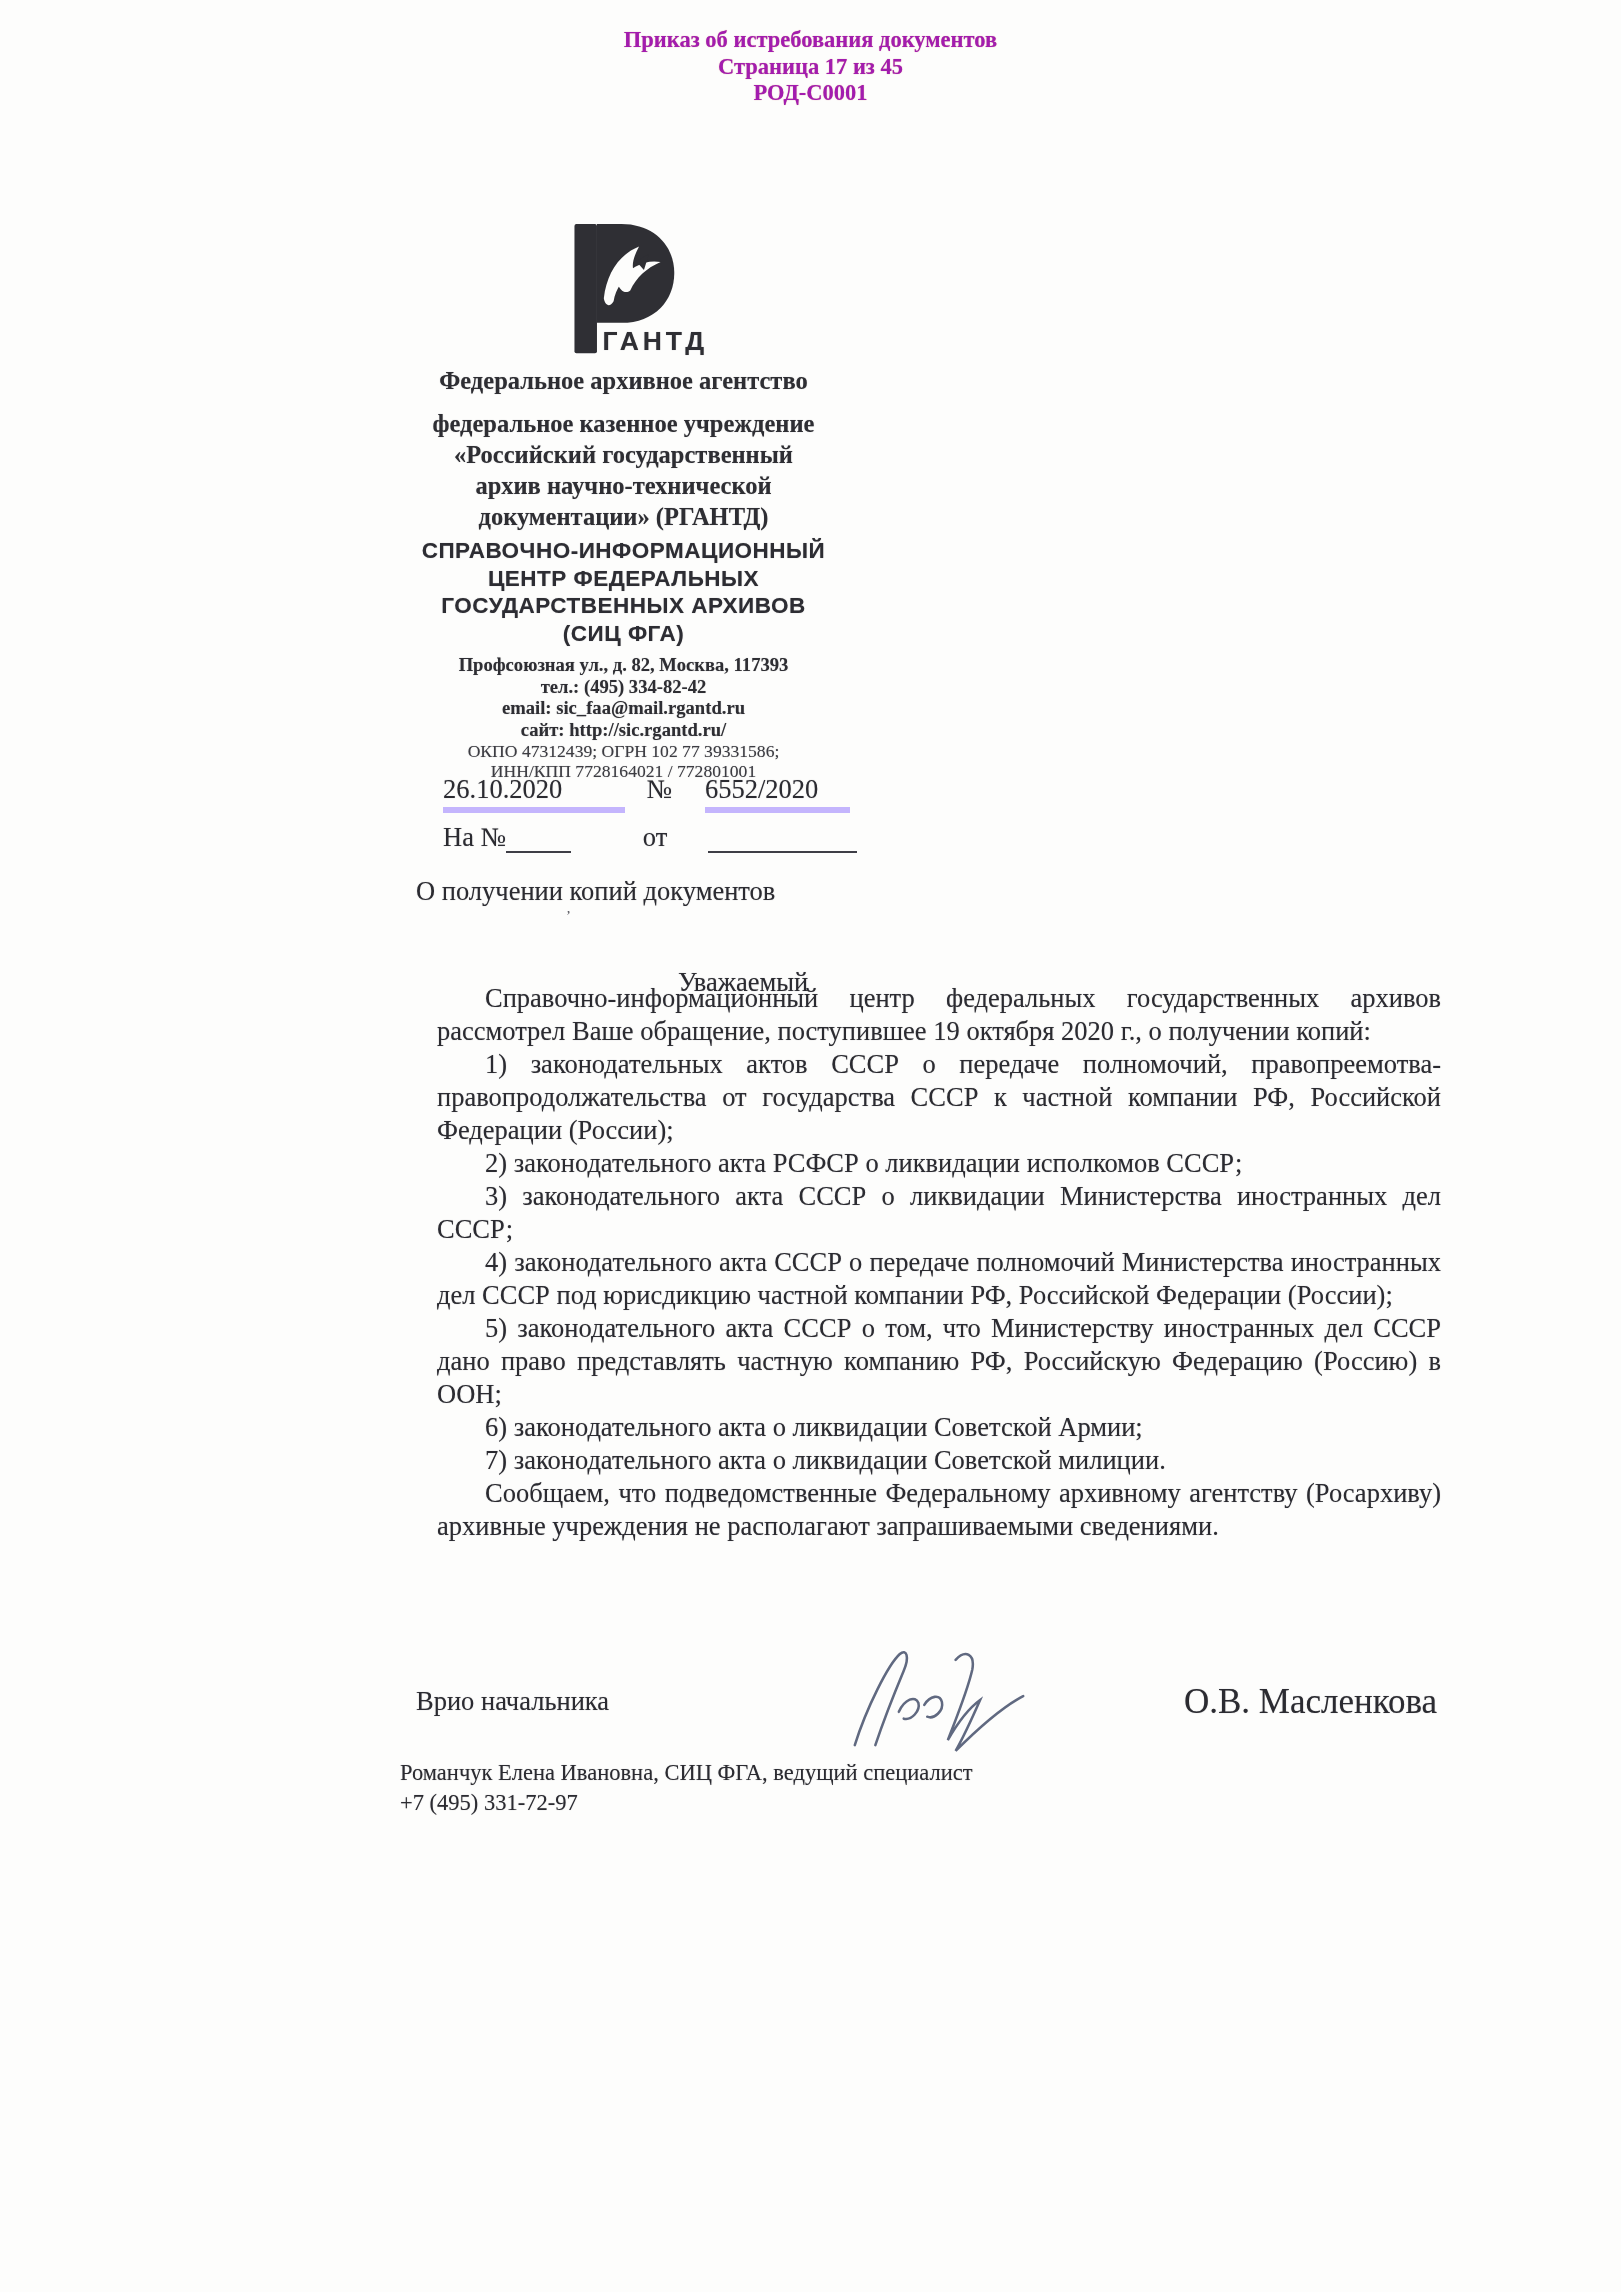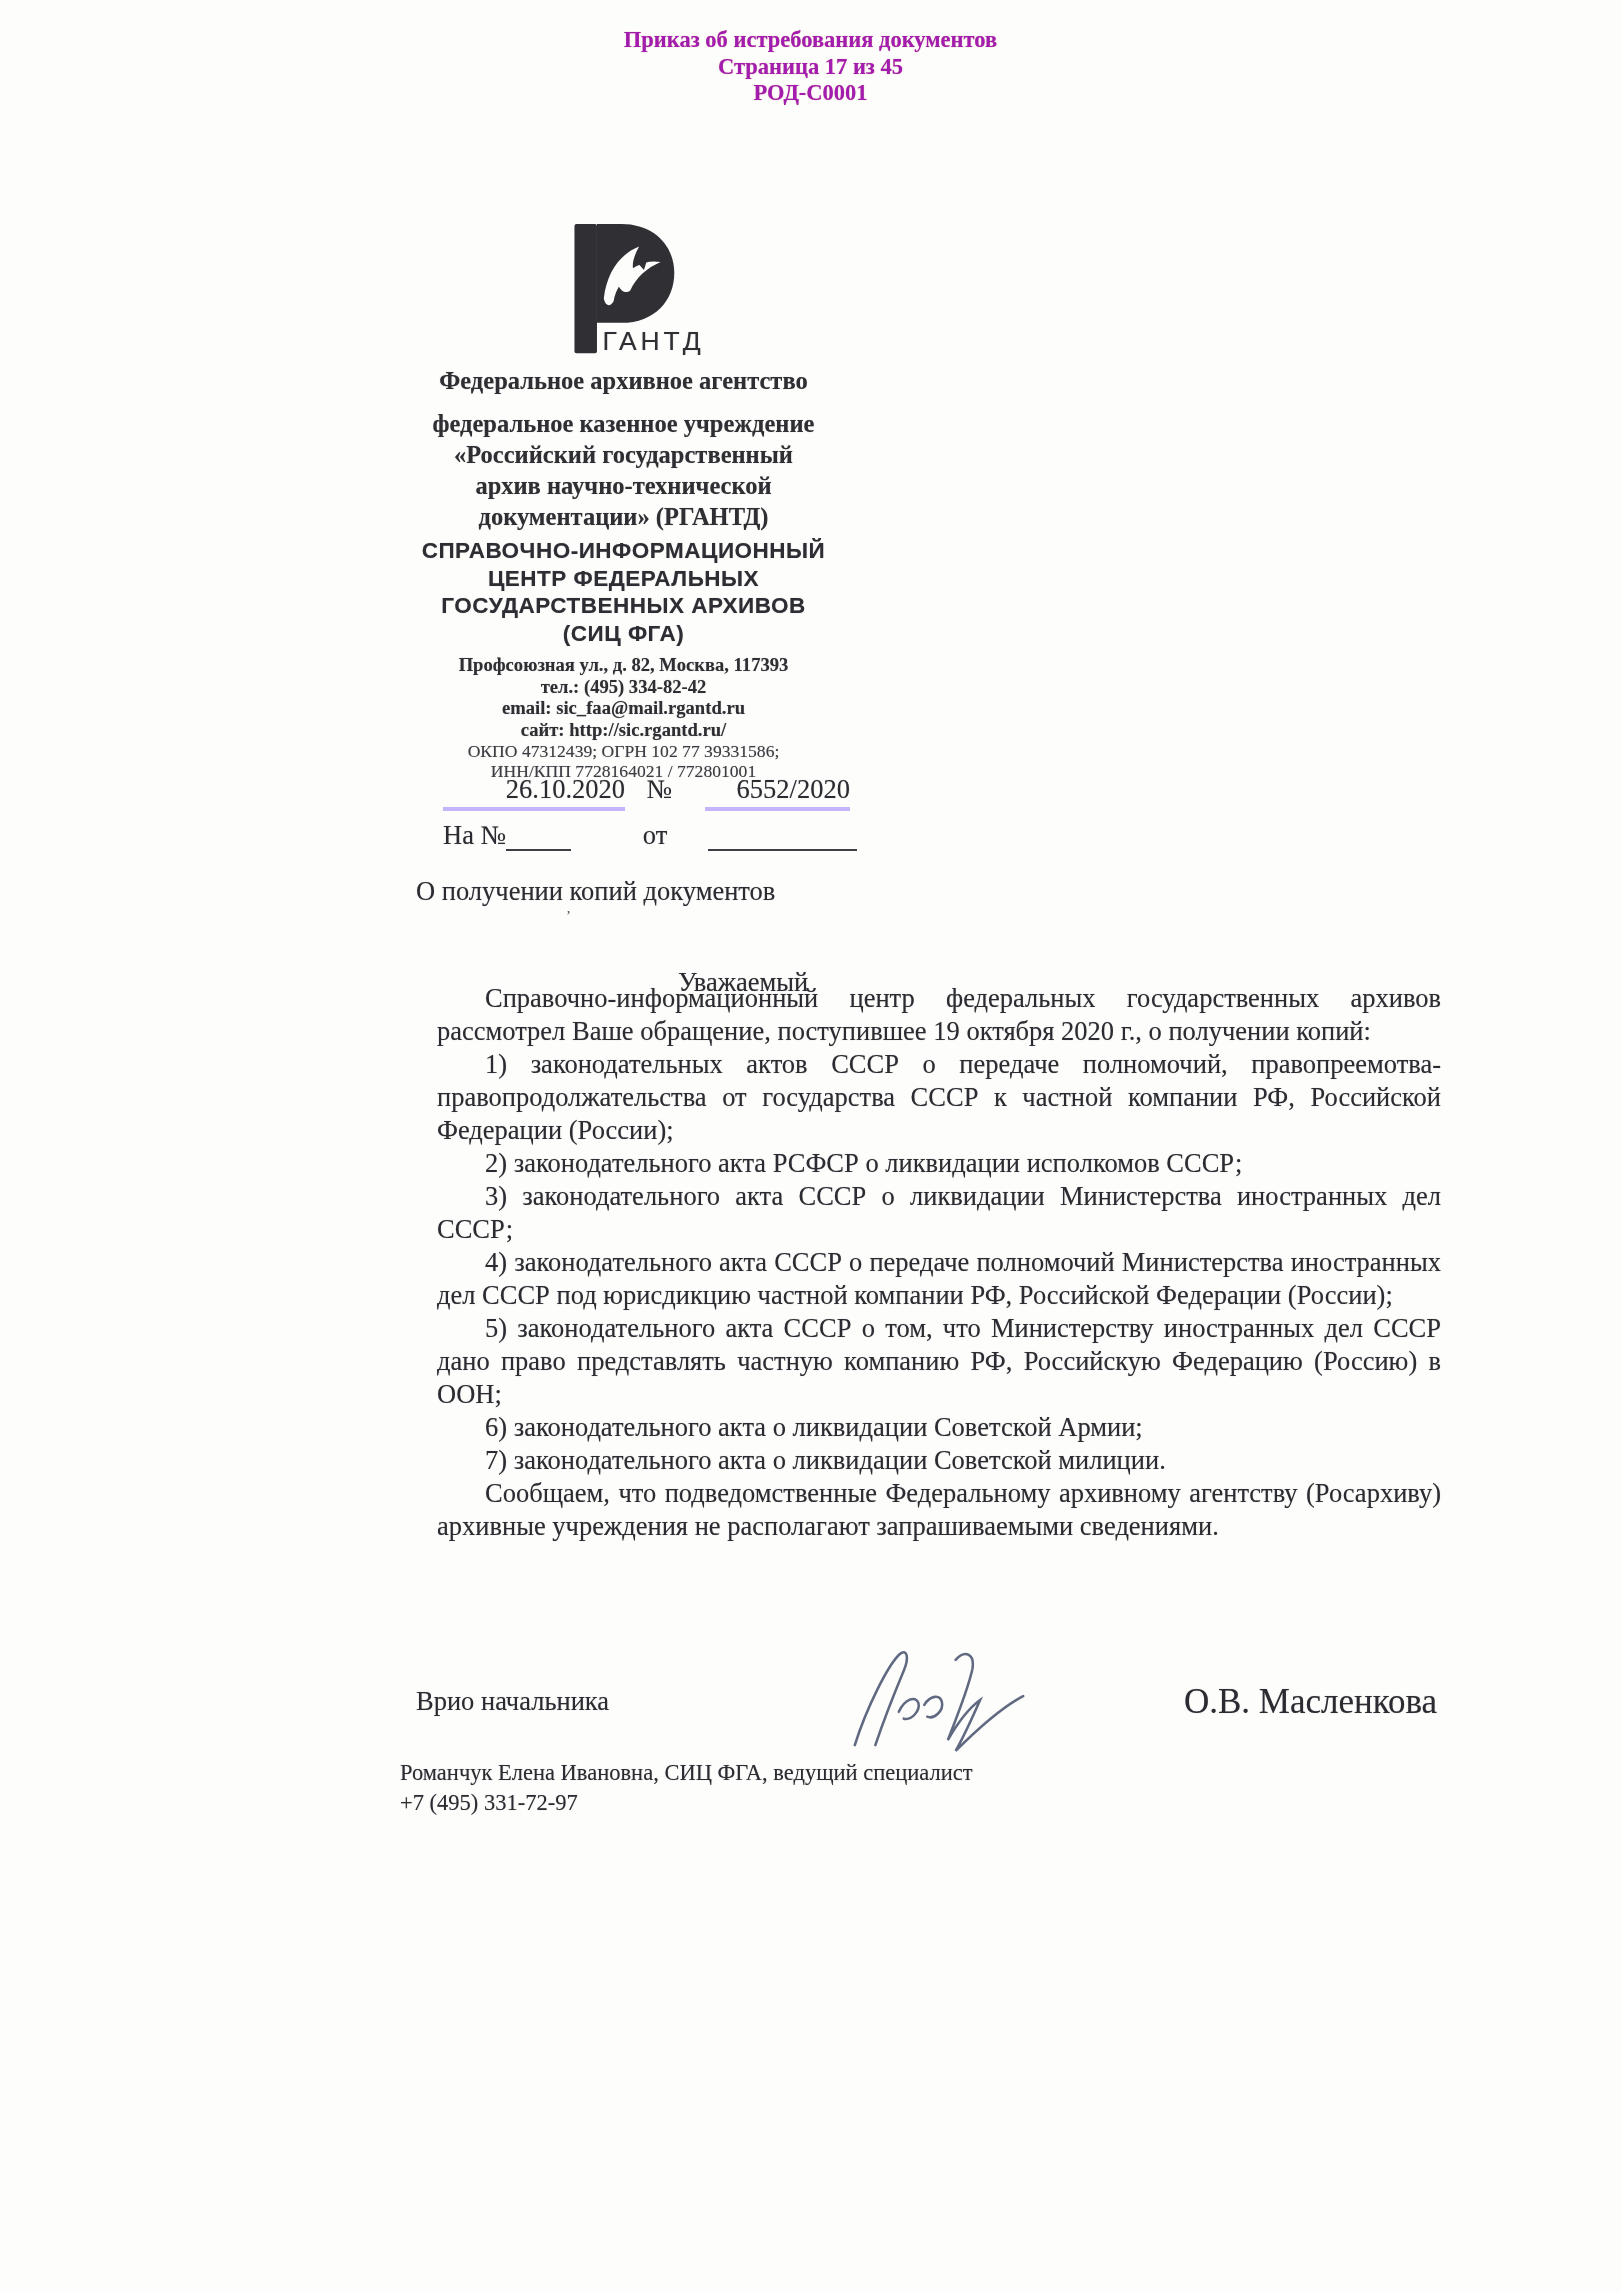--- a/index.html
+++ b/index.html
@@ -25,39 +25,39 @@
 
   
   .letterhead {
     position: absolute; left: 412px; top: 222px; width: 423px;
     text-align: center; color: #2e2e33;
   }
   .logo { position: relative; width: 176px; height: 137px; margin: 0 auto; }
   .logo svg { position: absolute; left: 9.8px; top: 0; }
   .logo-caption {
     position: absolute; left: 67px; bottom: 2px;
-    font-family: "Liberation Sans", sans-serif; font-weight: normal;
+    font-family: "Liberation Sans", sans-serif; font-weight: bold;
     font-size: 26.5px; letter-spacing: 3.9px; color: #2f2f34;
   }
   .lh-agency { margin-top: 6.9px; font-weight: bold; font-size: 24.5px; line-height: 29px; }
   .lh-institution { margin-top: 12.7px; font-weight: bold; font-size: 24.5px; line-height: 31px; }
   .lh-center {
     margin-top: 5.9px; font-family: "Liberation Sans", sans-serif;
     font-weight: bold; font-size: 22.5px; line-height: 27.4px;
     letter-spacing: 0.5px; color: #2d2d33;
   }
   .lh-contacts { margin-top: 6.9px; font-weight: bold; font-size: 18.6px; line-height: 21.6px; }
   .lh-registry { margin-top: 2px; font-size: 17.6px; line-height: 19.6px; color: #3c3c42; }
 
   
   .ref-block { position: absolute; left: 443px; top: 774px; font-size: 26.5px; }
   .ref-row2 { margin-top: 8.8px; }
   .u {
-    display: inline-block; text-align: right;
-    border-bottom: 4px solid #c4b5fd; padding-bottom: 2px;
+    display: inline-block; text-align: left;
+    border-bottom: 6px solid #c4b5fd; padding-bottom: 2px;
   }
   .u-date { width: 182px; }
   .u-num  { width: 145px; margin-left: 33px; }
   .num-sign { margin-left: 21.6px; }
   .blank {
     display: inline-block; border-bottom: 2px solid #3e3e46;
     height: 26.5px; vertical-align: bottom;
   }
   .blank-1 { width: 65px; }
   .blank-2 { width: 149px; margin-left: 41px; }

